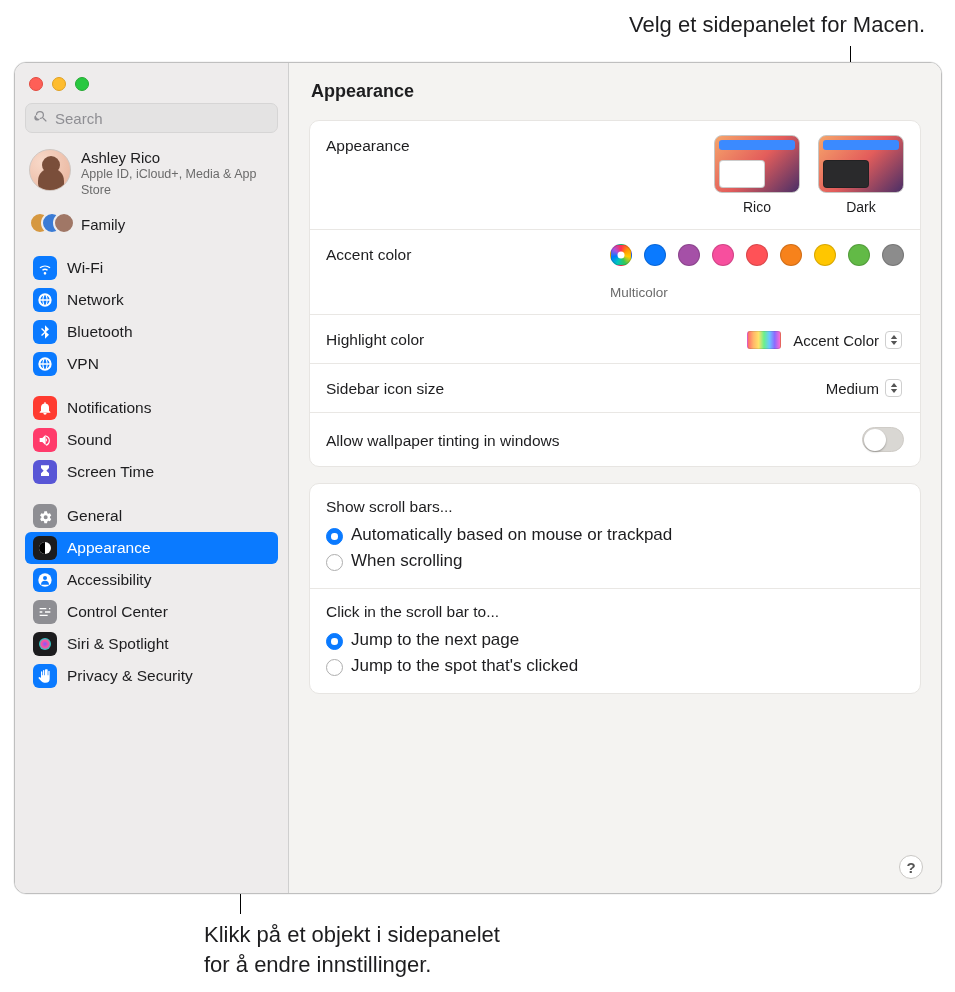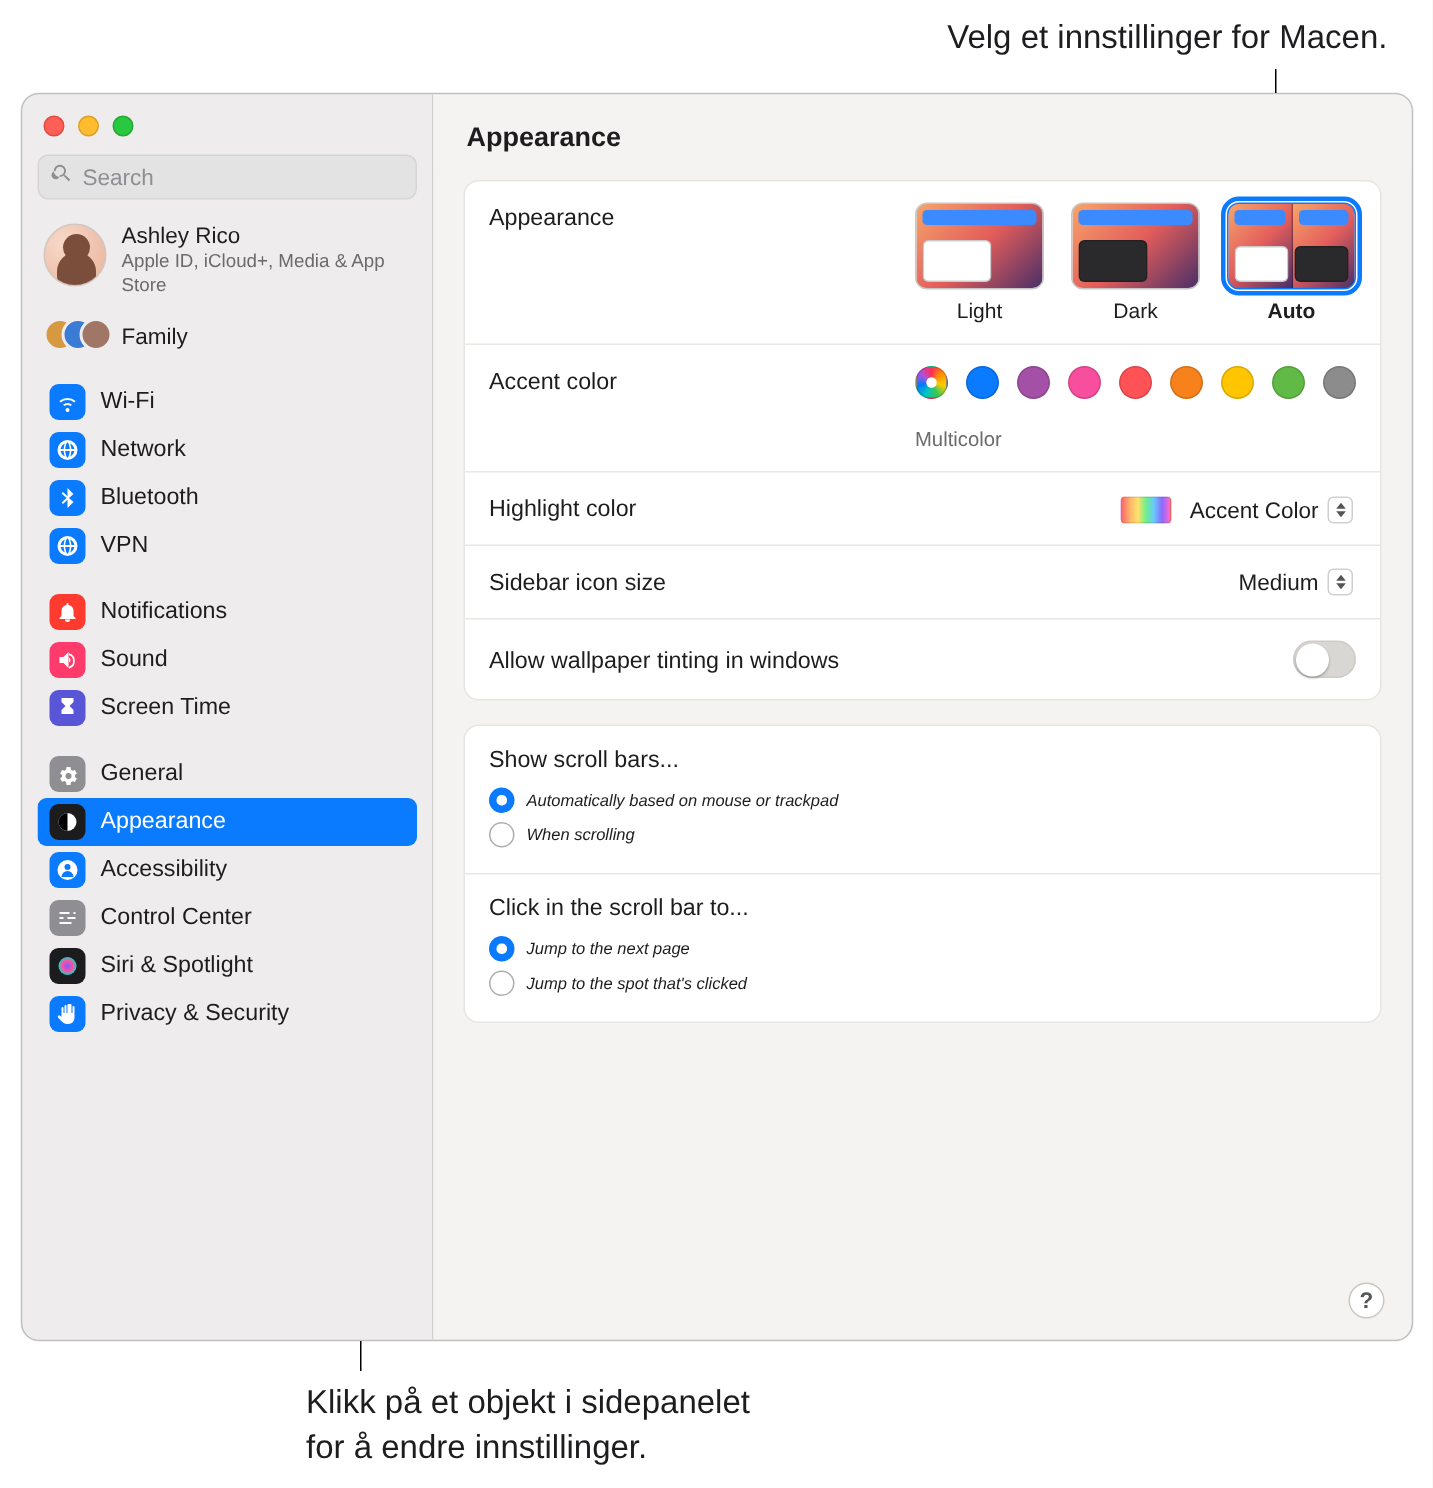--- a/index.html
+++ b/index.html
@@ -258,21 +258,21 @@
     width:42px;height:25px;border-radius:20px;background:#d9d7d3;
     position:relative; border:0.5px solid #cfccc7;
   }
   .toggle::after{
     content:"";position:absolute;top:1px;left:1px;width:22px;height:22px;
     background:#fff;border-radius:50%;box-shadow:0 1px 2px rgba(0,0,0,0.3);
   }
 
   
   .radio-group-title{ font-size:15.5px; margin-bottom:6px;}
-  .radio-opt{ display:flex; align-items:center; gap:8px; font-size:11px; padding:3px 0;font-style:italic;}
+  .radio-opt{ display:flex; align-items:flex-end; gap:8px; font-size:17px; padding:3px 0;}
   .radio{
     width:17px;height:17px;border-radius:50%;
     border:1px solid #aeaeae;background:#fff;
     display:inline-flex;align-items:center;justify-content:center;
   }
   .radio.checked{ background:#0a7aff; border-color:#0a7aff;}
   .radio.checked::after{
     content:"";width:6.5px;height:6.5px;border-radius:50%;background:#fff;
   }
   .panel-radio{ display:flex;flex-direction:column; padding:14px 16px; border-bottom:1px solid #e9e7e4;}
@@ -282,21 +282,21 @@
     position:absolute; bottom:14px; right:18px;
     width:24px;height:24px;border-radius:50%;
     background:#fff;border:1px solid #c9c7c4;
     display:flex;align-items:center;justify-content:center;
     font-size:15px;color:#555;font-weight:600;
   }
 </style>
 </head>
 <body>
 
-<div class="callout-top">Velg et innstillinger for Macen.</div>
+<div class="callout-top">Velg et sidepanelet for Macen.</div>
 <div class="callout-top-line"></div>
 <div class="callout-bottom" style="white-space: pre-line;">Klikk på et objekt i sidepanelet
 for å endre innstillinger.</div>
 <div class="callout-bottom-line"></div>
 
 <div class="window">
 
   <div class="sidebar">
     <div class="traffic">
       <div class="t-red"></div>
@@ -459,38 +459,27 @@
     <div class="content">
 
       <div class="panel">
         <div class="panel-row">
           <div class="row-label">Appearance</div>
           <div class="appearance-options" id="ap-opts">
               <div class="ap-opt">
                 <div class="ap-thumb">
                   <div class="mini"></div>
                 </div>
-                <div class="ap-label ">Light</div>
+                <div class="ap-label ">Rico</div>
               </div>
               <div class="ap-opt">
                 <div class="ap-thumb dark">
                   <div class="mini"></div>
                 </div>
                 <div class="ap-label ">Dark</div>
-              </div>
-              <div class="ap-opt">
-                <div class="ap-thumb auto selected">
-                  <div class="half light">
-                    <div class="mini"></div>
-                  </div>
-                  <div class="half dark">
-                    <div class="mini"></div>
-                  </div>
-                </div>
-                <div class="ap-label selected">Auto</div>
               </div>
             </div>
         </div>
         <div class="panel-row">
           <div class="row-label">Accent color</div>
           <div>
             <div class="accent-dots" id="accent-dots">
                 <div class="accent-dot selected accent-multi"></div>
                 <div class="accent-dot" style="background: rgb(10, 122, 255);"></div>
                 <div class="accent-dot" style="background: rgb(165, 80, 167);"></div>

